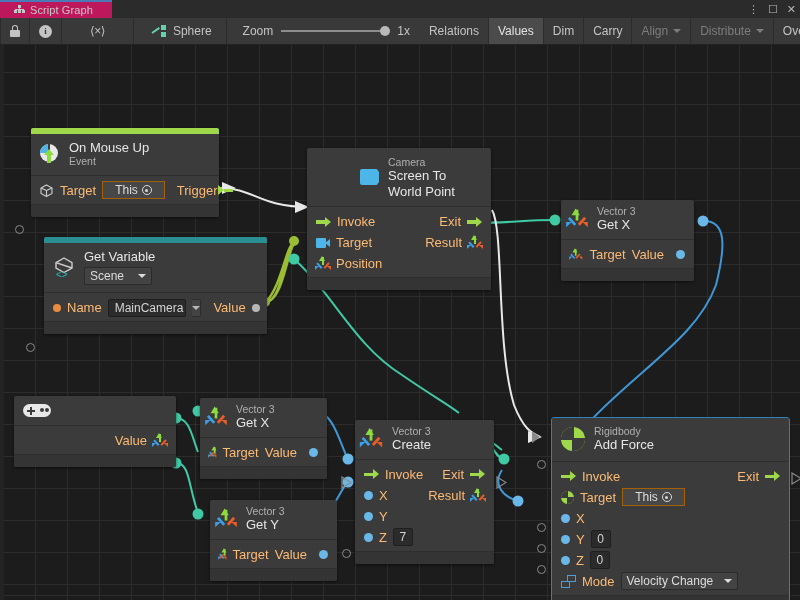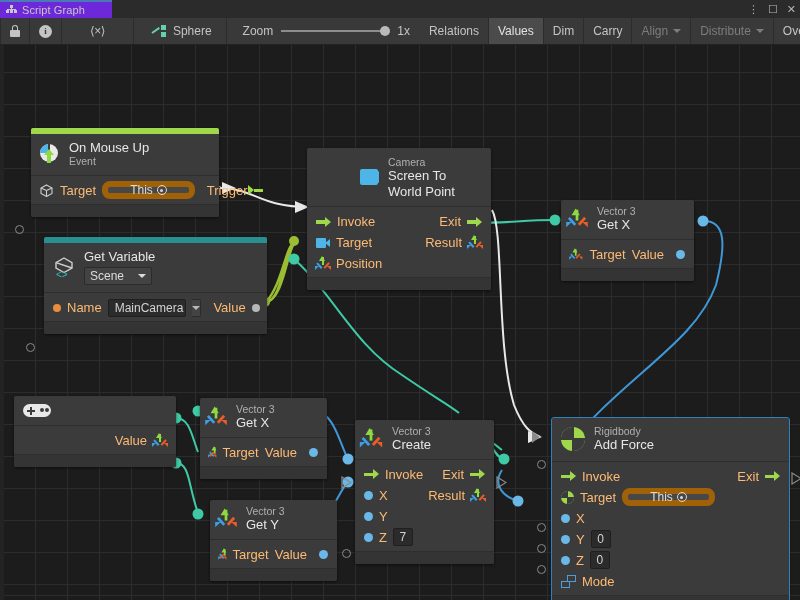--- a/index.html
+++ b/index.html
@@ -5,22 +5,22 @@
   * { box-sizing: border-box; margin:0; padding:0; }
   html,body { width:800px; height:600px; overflow:hidden; background:#1e1e1e;
     font-family:"Liberation Sans", sans-serif; -webkit-font-smoothing:antialiased; }
 
   
   #app { position:relative; width:800px; height:600px; background:#232323; }
 
   #titlebar { position:absolute; left:0; top:0; width:800px; height:18px;
     background:#2b2b2b; }
   #tab { position:absolute; left:0; top:0; width:112px; height:18px;
-    background:#6d28d9; border-top:2px solid #4a79b8;
-    display:flex; align-items:center; gap:5px; padding-left:6px; }
+    background:#be185d; border-top:2px solid #4a79b8;
+    display:flex; align-items:center; gap:5px; padding-left:14px; }
   #tab .tab-label { color:#c8c8c8; font-size:11px; letter-spacing:.1px; }
   .grid-icon { width:11px; height:10px; position:relative; flex:0 0 auto; }
   .grid-icon i { position:absolute; background:#c8c8c8; display:block; }
 
   .win-btns { position:absolute; right:4px; top:0; height:18px;
     display:flex; align-items:center; gap:9px; }
   .win-btns span { color:#b4b4b4; font-size:11px; line-height:1; cursor:default; }
 
   
   #toolbar { position:absolute; left:0; top:18px; width:800px; height:27px;
@@ -119,22 +119,22 @@
     border-top:4.4px solid #eb5d28; border-left:4.4px solid transparent; }
   .vec-ic.small { transform:scale(.82); transform-origin:left center; }
   .dotb { width:9px; height:9px; border-radius:50%; background:#69b8e8; flex:0 0 auto; }
   .dotw { width:8px; height:8px; border-radius:50%; background:#b7b7b7; flex:0 0 auto; }
   .doto { width:8px; height:8px; border-radius:50%; background:#e98c3f; flex:0 0 auto; }
 
   .field { background:#2b2b2b; border:1px solid #1f1f1f; border-radius:2px;
     color:#d3d3d3; font-size:12px; padding:1px 6px; display:flex;
     align-items:center; gap:5px; height:18px; }
   .field.num { min-width:20px; justify-content:center; padding:1px 5px; }
-  .target-pill { background:#474747; border:6px solid #a16207; border-radius:8px;
-    color:#dcdcdc; font-size:12px; padding:1px 22px; display:flex;
+  .target-pill { background:#474747; border:1px solid #a16207; border-radius:0;
+    color:#dcdcdc; font-size:12px; padding:1px 12px; display:flex;
     align-items:center; gap:4px; height:18px; }
   .bullseye { width:10px; height:10px; border-radius:50%;
     border:1.4px solid #d8d8d8; position:relative; }
   .bullseye::after { content:""; position:absolute; left:2.4px; top:2.4px;
     width:3.2px; height:3.2px; border-radius:50%; background:#d8d8d8; }
   .dropdown { background:#434343; border:1px solid #2b2b2b; border-radius:2px;
     color:#dcdcdc; font-size:12px; padding:1px 5px; display:flex;
     align-items:center; gap:6px; height:18px; }
   .dd-split { background:#434343; border:1px solid #2b2b2b; border-left:none;
     border-radius:0 2px 2px 0; width:18px; height:18px; display:flex;
@@ -686,20 +686,24 @@
           <span class="dotb"></span>
           <span class="lbl">Z</span>
           <span class="field num">0</span>
         </div>
         <div class="row">
           <span class="mode-ic">
             <span class="r1"></span>
               <span class="r2"></span>
           </span>
           <span class="lbl">Mode</span>
+          <span class="dropdown">
+            <span>Velocity Change</span>
+            <span class="caret"></span>
+          </span>
         </div>
       </div>
       <div class="foot"></div>
     </div>
 
     <span class="pring" style="position:absolute;left:533px;top:415px;"></span>
     <span class="pring" style="position:absolute;left:533px;top:478px;"></span>
     <span class="pring" style="position:absolute;left:533px;top:499px;"></span>
     <span class="pring" style="position:absolute;left:533px;top:520px;"></span>
     <span class="ptri" style="position:absolute;left:528px;top:386px;border-left-color:#8a8a8a;"></span>

